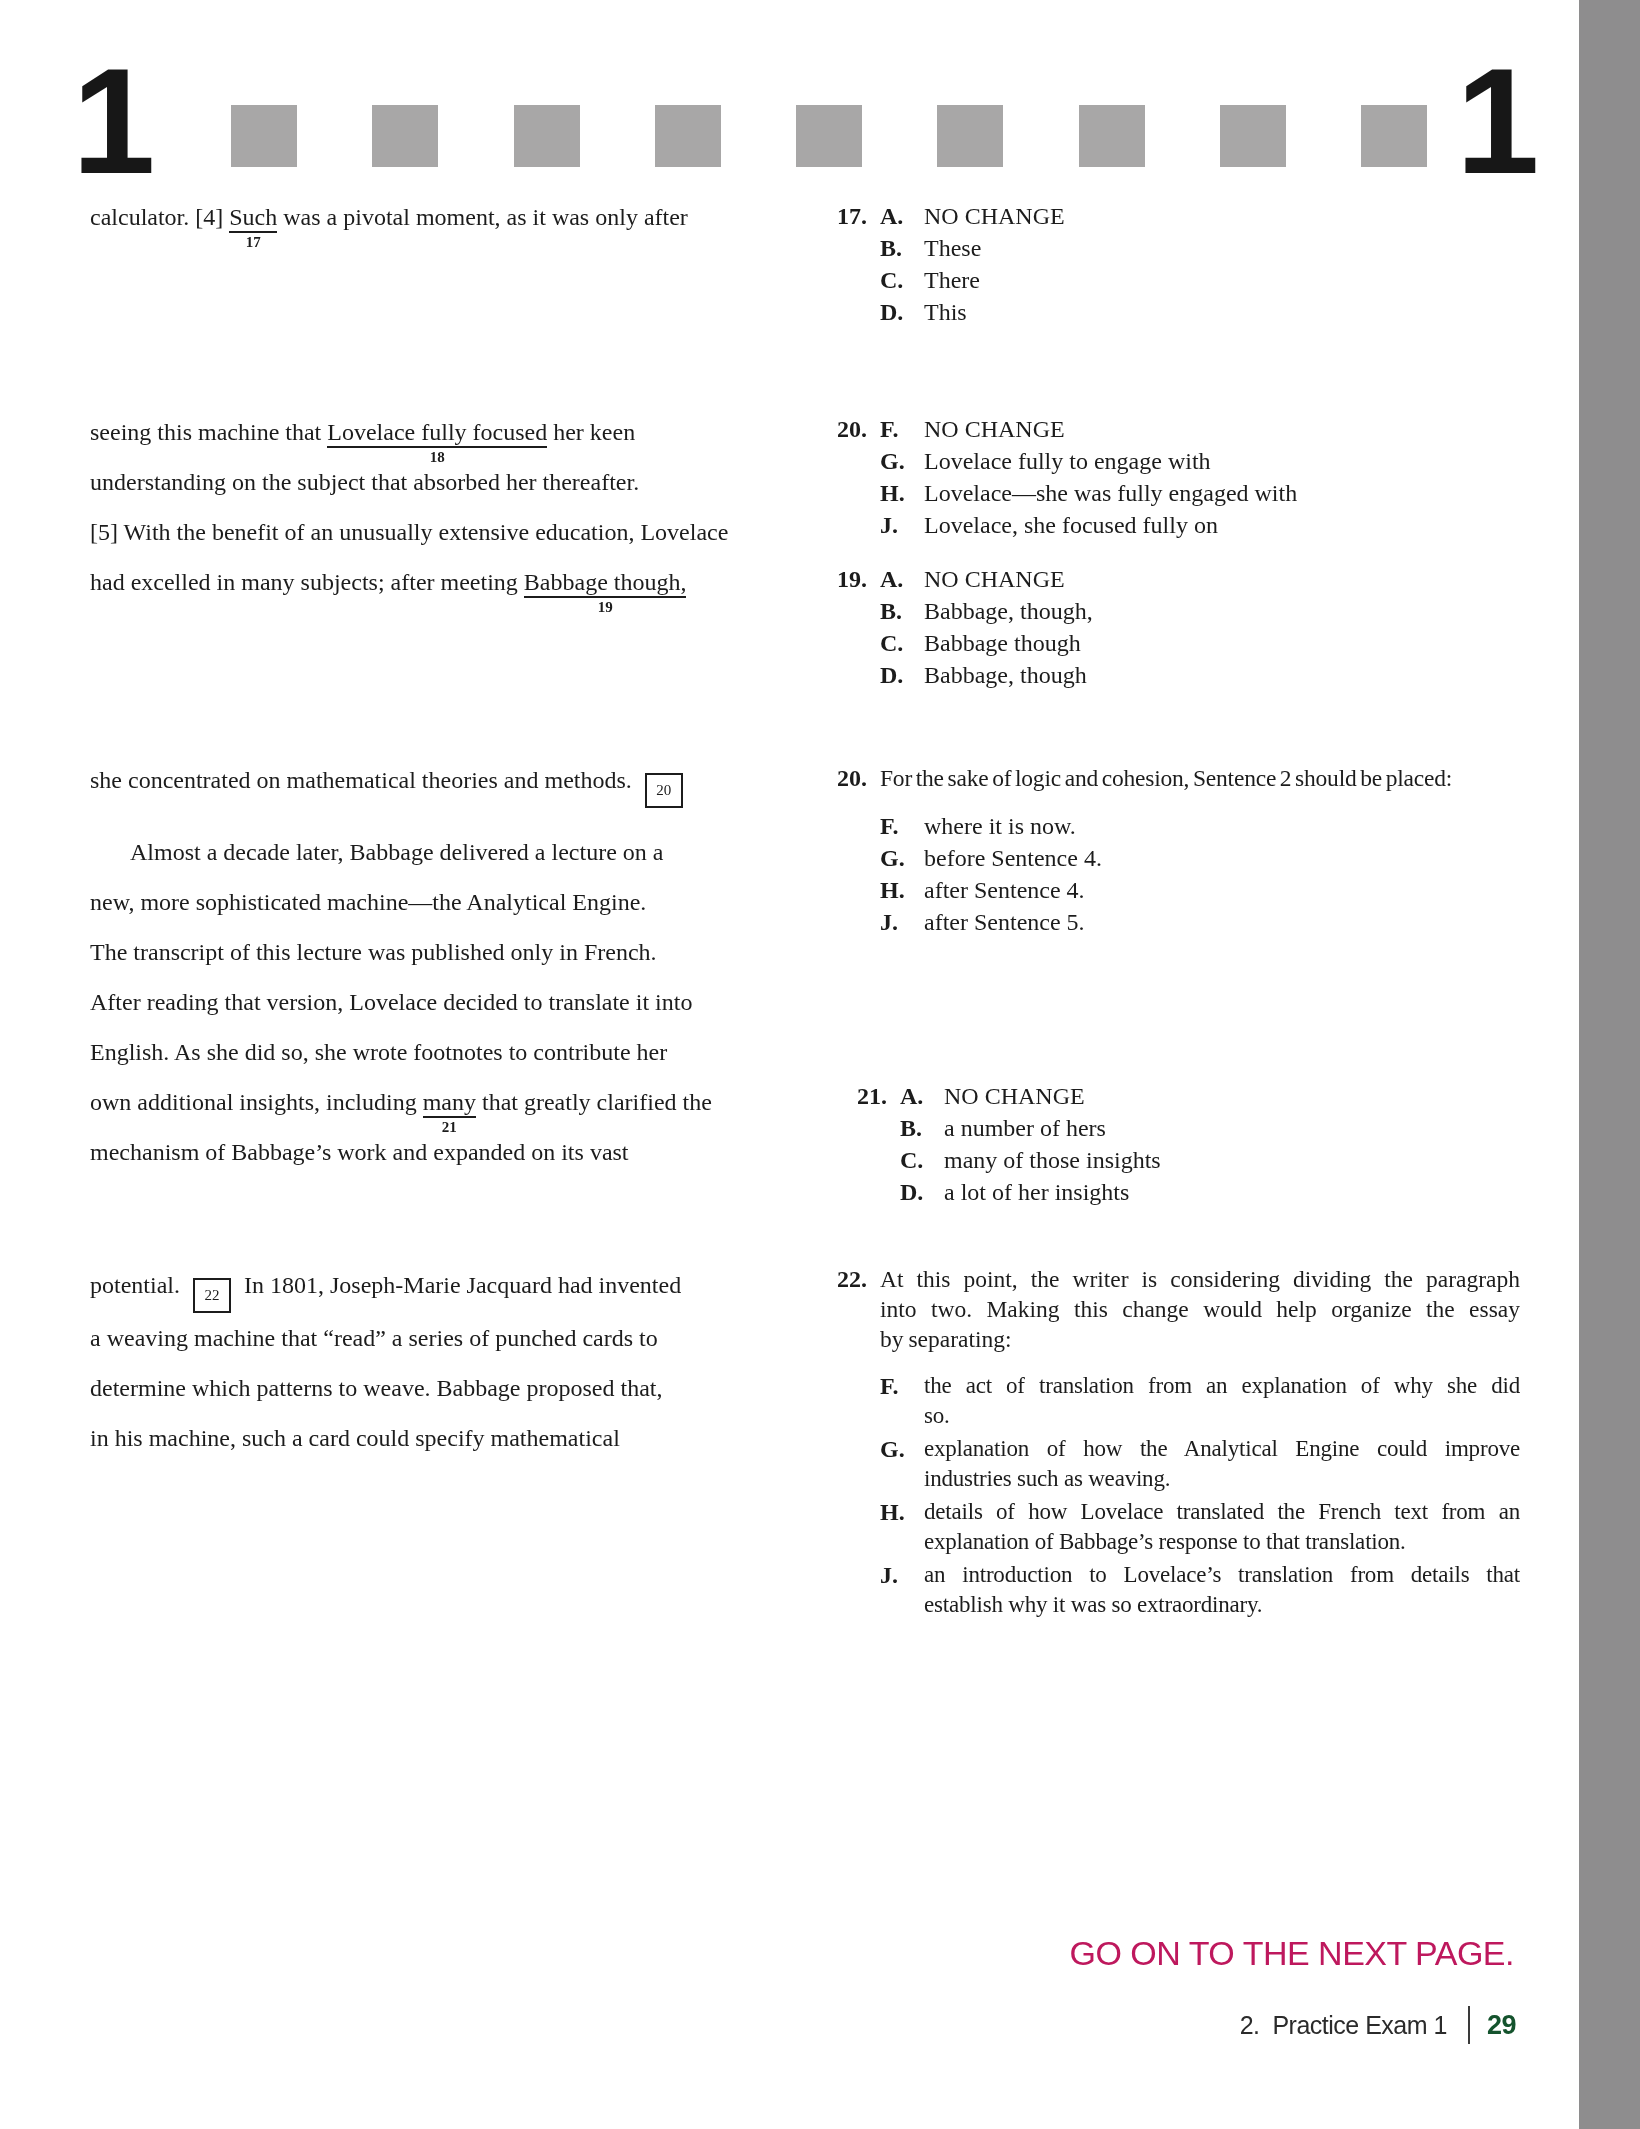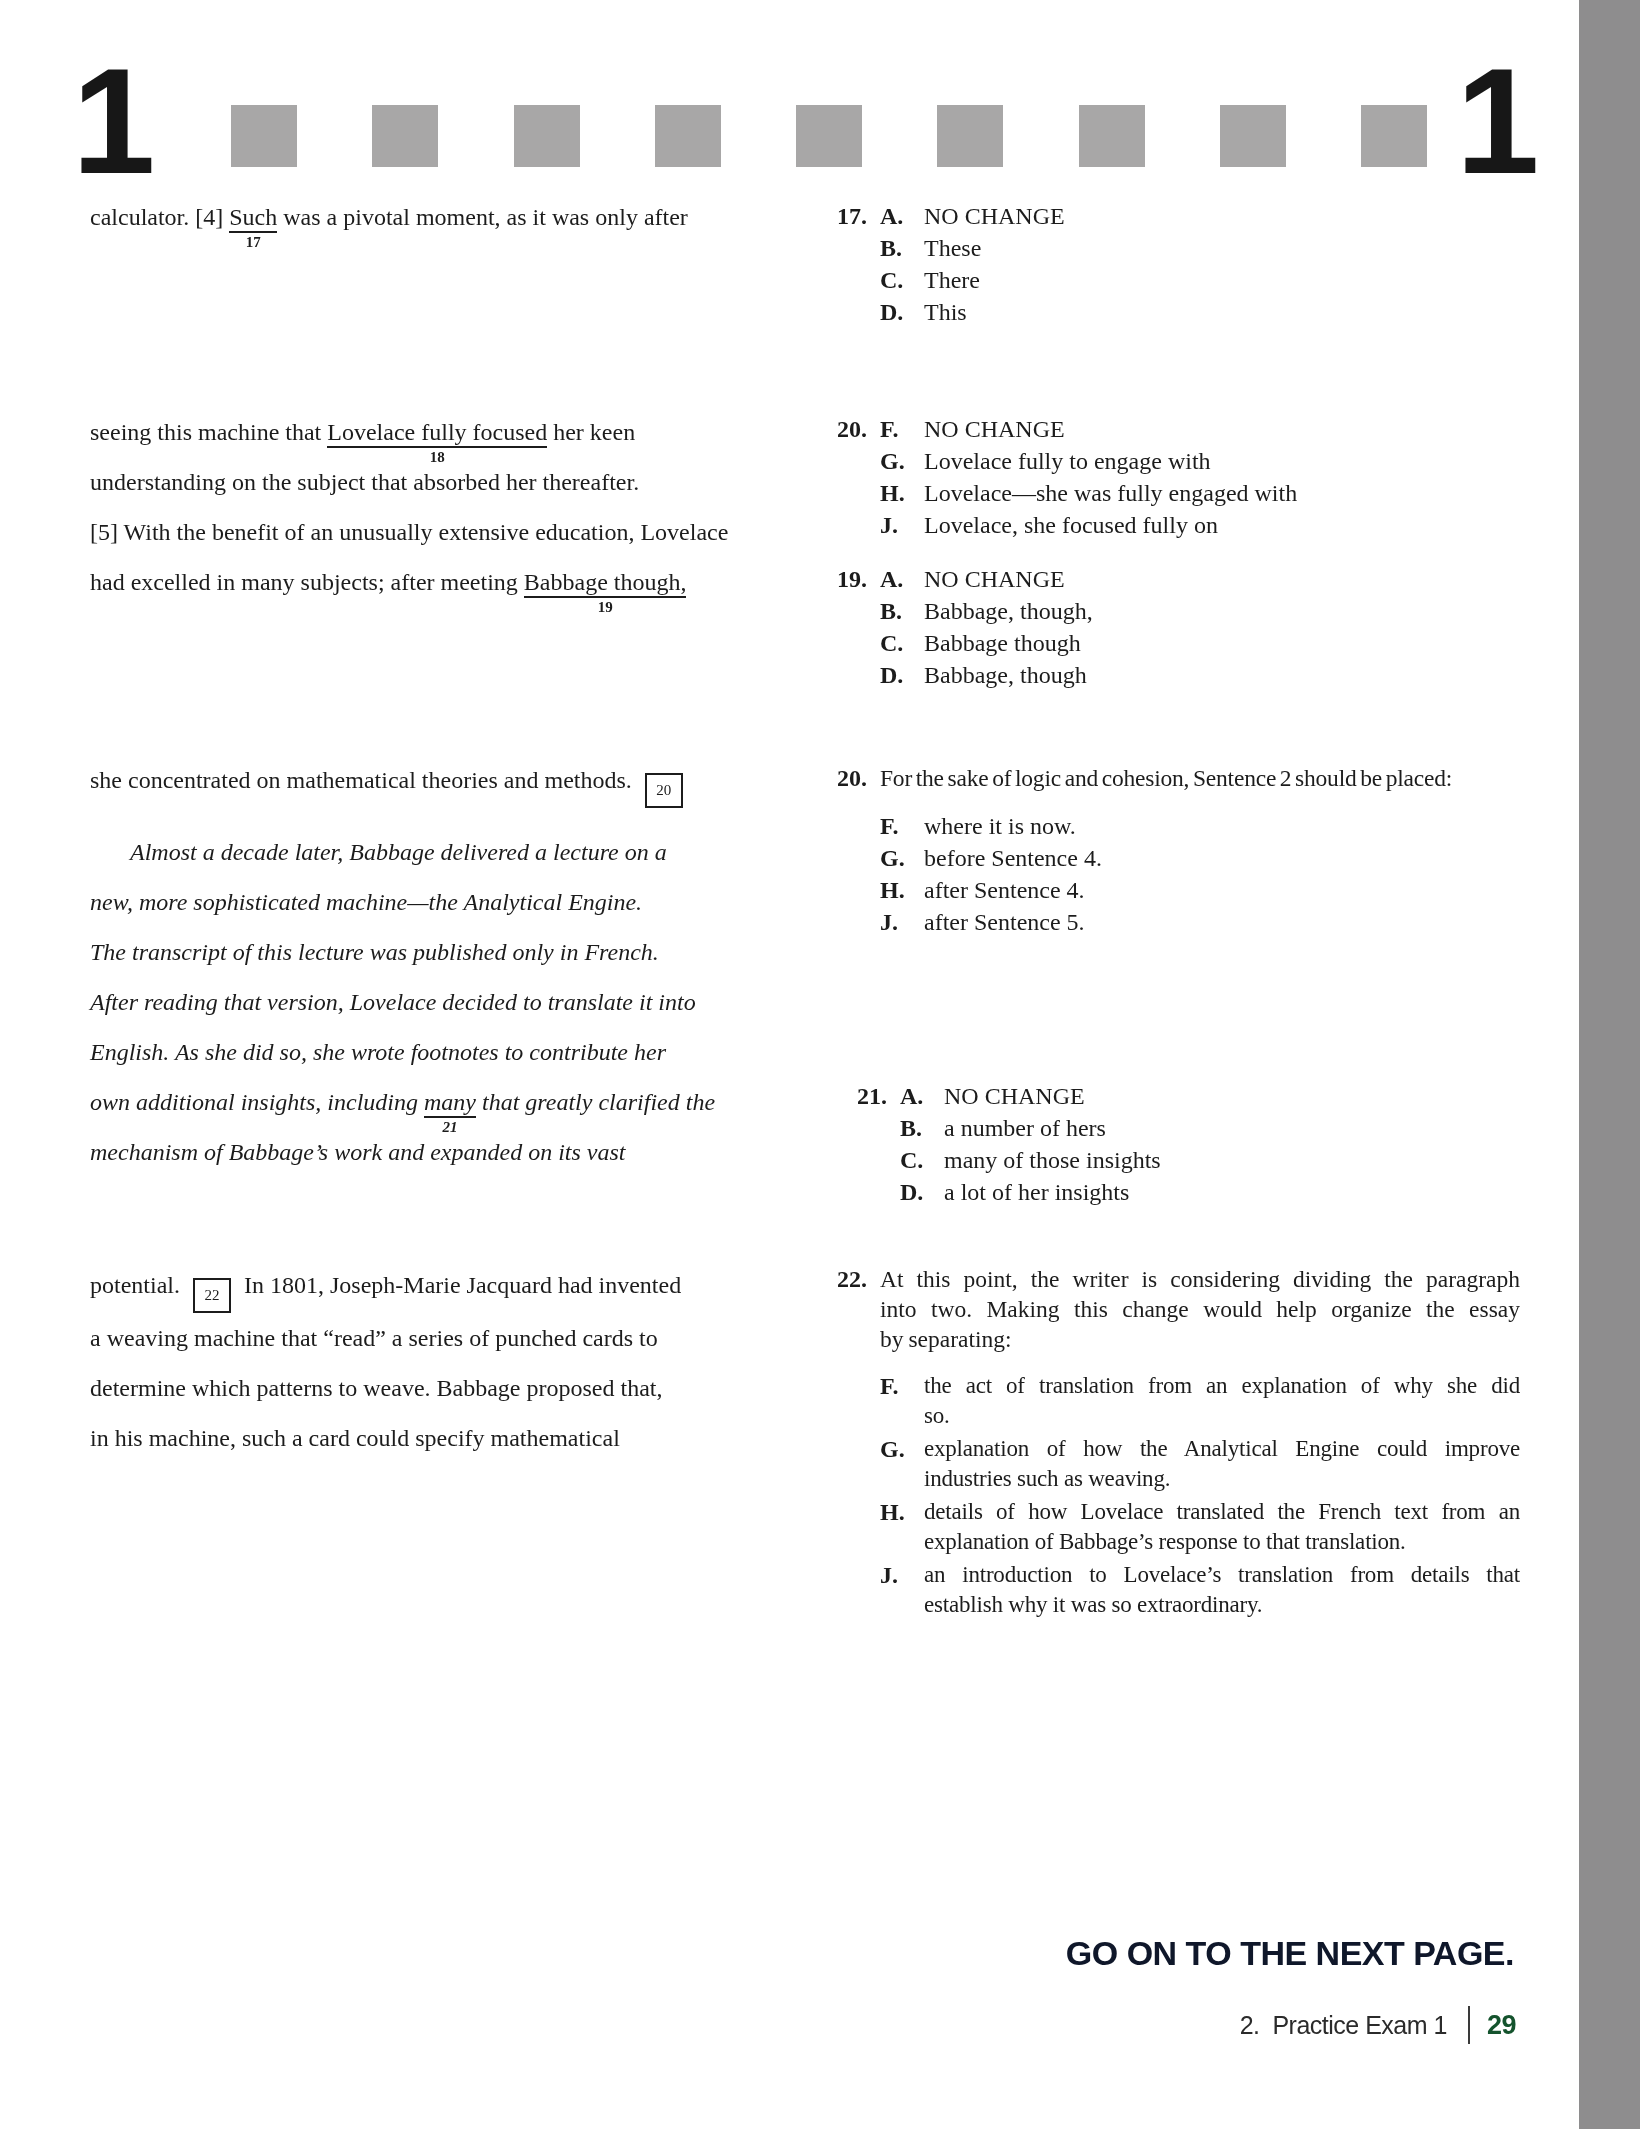--- a/index.html
+++ b/index.html
@@ -13,21 +13,21 @@
   .big-num{position:absolute;top:46px;font-family:"Liberation Sans",sans-serif;
            font-weight:bold;font-size:150px;line-height:1;color:#171717;}
   .big-num.left{left:72px;}
   .big-num.right{left:1456px;}
   .squares{position:absolute;left:231px;top:105px;width:1196px;height:62px;
            display:flex;justify-content:space-between;}
   .sq{width:66px;height:62px;background:#a8a7a7;}
 
   
   .para{position:absolute;left:90px;font-size:24px;line-height:50px;white-space:nowrap;}
-  .p1{top:192px;} .p2{top:407px;} .p3{top:755px;} .p4{top:827px;font-style:italic;} .p5{top:1260px;}
+  .p1{top:192px;} .p2{top:407px;} .p3{top:755px;} .p4{top:827px;} .p5{top:1260px;}
   .pline{display:block;}
   .indent{padding-left:40px;}
   .u{position:relative;border-bottom:2px solid #1c1c1c;padding-bottom:1px;}
   .ref{position:absolute;left:50%;transform:translateX(-50%);top:31px;
        font-size:15px;font-weight:bold;line-height:1;}
   .numbox{display:inline-flex;align-items:center;justify-content:center;
           width:34px;height:31px;border:2px solid #1c1c1c;font-size:15px;
           font-weight:normal;line-height:1;vertical-align:-7px;margin:0 7px;}
 
   
@@ -45,21 +45,21 @@
   .q20 .opts{margin-top:17px;}
   .q22 .stem{width:640px;font-size:23.5px;word-spacing:-1px;}
   .q22 .opts{margin-top:17px;}
   .q22 .opt{line-height:30px;margin-bottom:3px;}
   .q22 .qtext{white-space:normal;width:596px;font-size:23px;letter-spacing:-0.2px;}
   .sline,.oline{display:block;line-height:30px;}
   .jl{text-align:justify;text-align-last:justify;}
 
   
   .go-on{position:absolute;top:1934px;right:126px;font-family:"Liberation Sans",sans-serif;
-         font-weight:bold;font-size:34px;letter-spacing:-0.5px;color:#0f172a;}
+         font-weight:normal;font-size:34px;letter-spacing:-0.5px;color:#be185d;}
   .pagefoot{position:absolute;top:2006px;right:124px;display:flex;align-items:center;
             font-family:"Liberation Sans",sans-serif;font-size:25px;color:#2b2b2b;
             letter-spacing:-0.5px;}
   .pagefoot .sec{white-space:pre;}
   .vbar{width:2px;height:38px;background:#3a3a3a;margin:0 17px 0 21px;}
   .pagenum{font-weight:bold;font-size:27px;color:#14532d;}
 </style>
 </head>
 <body>
 

